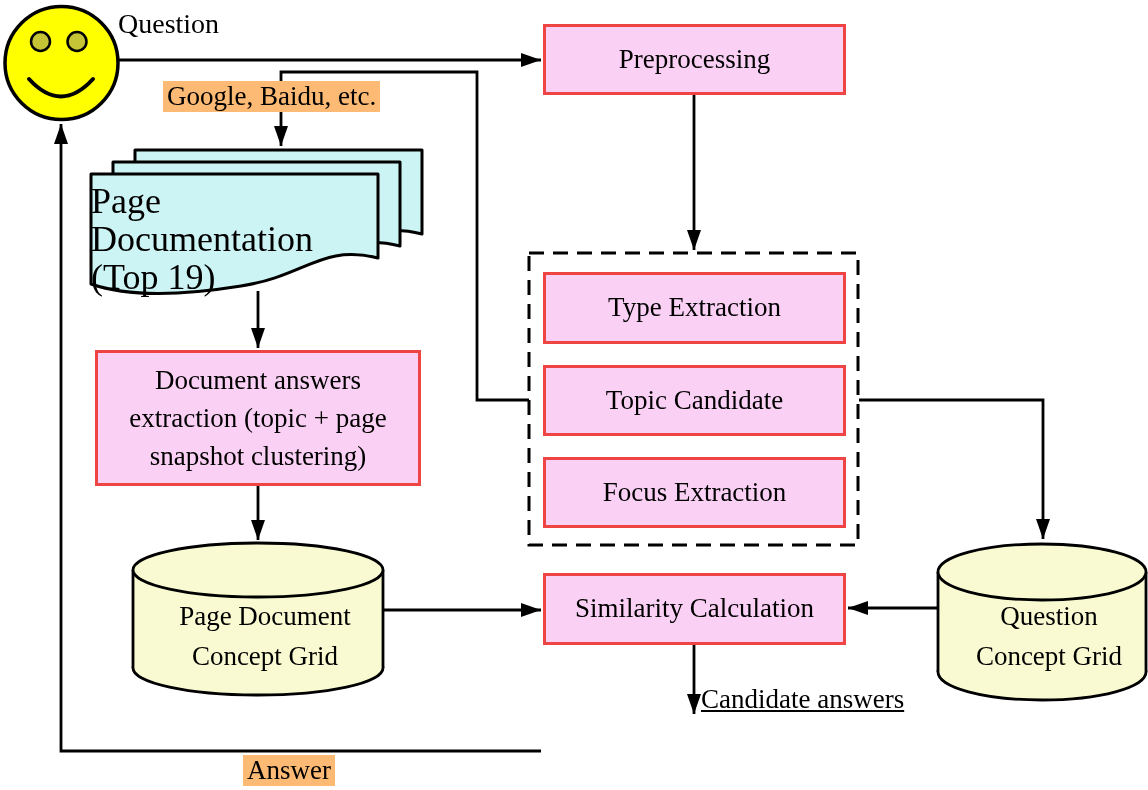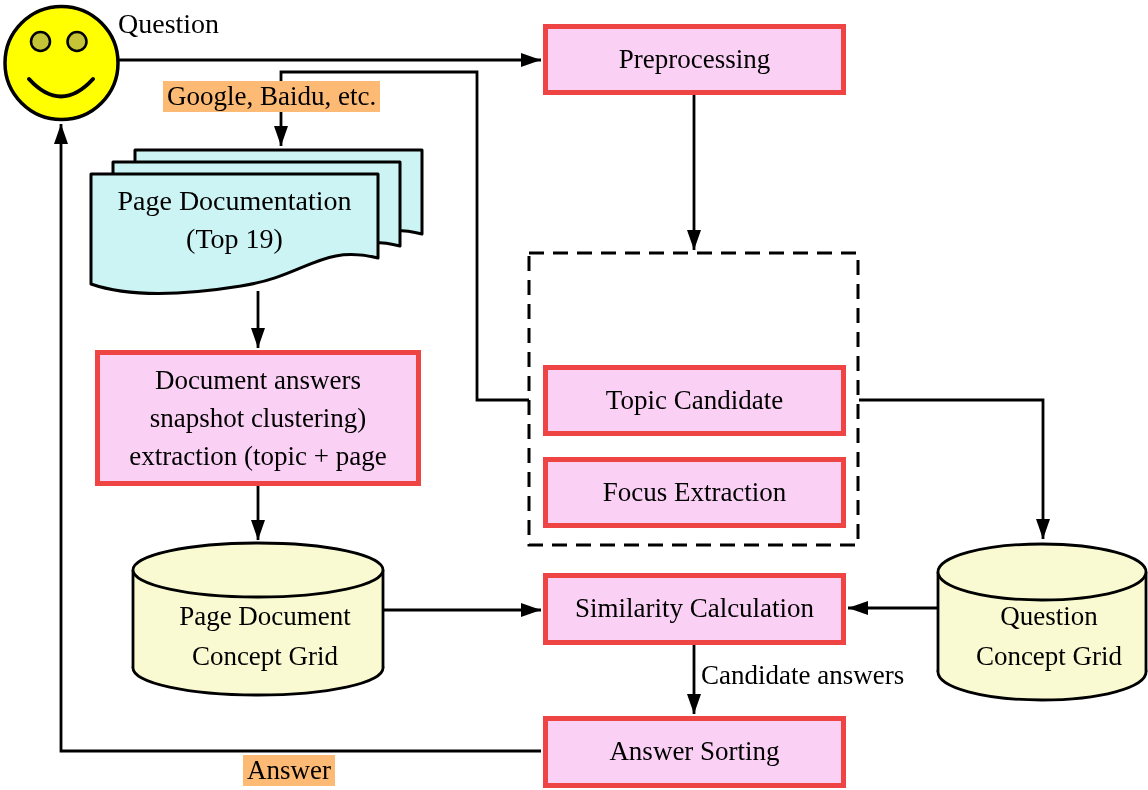--- a/index.html
+++ b/index.html
@@ -8,21 +8,21 @@
     width:1148px;height:790px;
     background:#ffffff;
     font-family:"Liberation Serif", serif;
     color:#000000;
     overflow:hidden;
   }
   #shapes{position:absolute;left:0;top:0;z-index:0;}
   .box{
     position:absolute;
     background:#FAD1F5;
-    border:5px solid #ef4444;
+    border:3px solid #ef4444;
     box-sizing:border-box;
     display:flex;align-items:center;justify-content:center;
     font-size:27px;line-height:1.25;
     text-align:center;
     z-index:2;
   }
   .box .inner{width:100%;}
   .floatlabel{
     position:absolute;
     font-size:27px;
@@ -33,22 +33,22 @@
   .cyltext{
     position:absolute;
     text-align:center;
     font-size:27px;
     line-height:40px;
     z-index:3;
     padding-left:7px;
   }
   .doctext{
     position:absolute;
-    text-align:center;
-    font-size:28px;
+    text-align:left;
+    font-size:36px;
     line-height:38px;
     z-index:3;
   }
 </style>
 </head>
 <body>
 
 <div id="canvas">
 
   <svg id="shapes" width="1148" height="790" viewBox="0 0 1148 790">
@@ -110,42 +110,42 @@
       <line x1="938" y1="572" x2="938" y2="672" stroke="#000000" stroke-width="2.8"></line>
       <line x1="1146" y1="572" x2="1146" y2="672" stroke="#000000" stroke-width="2.8"></line>
       <ellipse cx="1042" cy="572" rx="104" ry="28" fill="#FAFAD2" stroke="#000000" stroke-width="2.8"></ellipse>
     </g>
   </svg>
 
   <div class="box" style="left:543px;top:24px;width:303px;height:71px;">
     <div class="inner">Preprocessing</div>
   </div>
 
+  <div class="box" style="left:543px;top:272px;width:303px;height:72px;">
+    <div class="inner">Type Extraction</div>
+  </div>
 
   <div class="box" style="left:543px;top:365px;width:303px;height:71px;">
     <div class="inner">Topic Candidate</div>
   </div>
 
   <div class="box" style="left:543px;top:457px;width:303px;height:71px;">
     <div class="inner">Focus Extraction</div>
   </div>
 
   <div class="box" style="left:543px;top:573px;width:303px;height:72px;">
     <div class="inner">Similarity Calculation</div>
   </div>
 
-  <div class="box" style="left:543px;top:716px;width:303px;height:72px;">
-    <div class="inner">Answer Sorting</div>
-  </div>
 
   <div class="box" style="left:95px;top:350px;width:326px;height:136px;line-height:38px;">
     <div class="inner">
       <div>Document answers</div>
+      <div>extraction (topic + page</div>
       <div>snapshot clustering)</div>
-      <div>extraction (topic + page</div>
     </div>
   </div>
 
   <div class="doctext" style="left:91px;top:182px;width:287px;">
     <div>Page Documentation</div>
     <div>(Top 19)</div>
   </div>
 
   <div class="cyltext" style="left:133px;top:596px;width:250px;">
     <div>Page Document</div>
@@ -154,17 +154,17 @@
 
   <div class="cyltext" style="left:938px;top:596px;width:208px;">
     <div>Question</div>
     <div>Concept Grid</div>
   </div>
 
   <div class="floatlabel" style="left:118px;top:8px;font-size:28px;">Question</div>
 
   <div class="floatlabel whitebg" style="left:163px;top:81px;">Google, Baidu, etc.</div>
 
-  <div class="floatlabel" style="left:701px;top:660px;">Candidate answers</div>
+  <div class="floatlabel" style="left:701px;top:684px;text-decoration:underline;">Candidate answers</div>
 
   <div class="floatlabel whitebg" style="left:243px;top:739px;margin-top:16px;">Answer</div>
 
 </div>
 
 </body></html>

